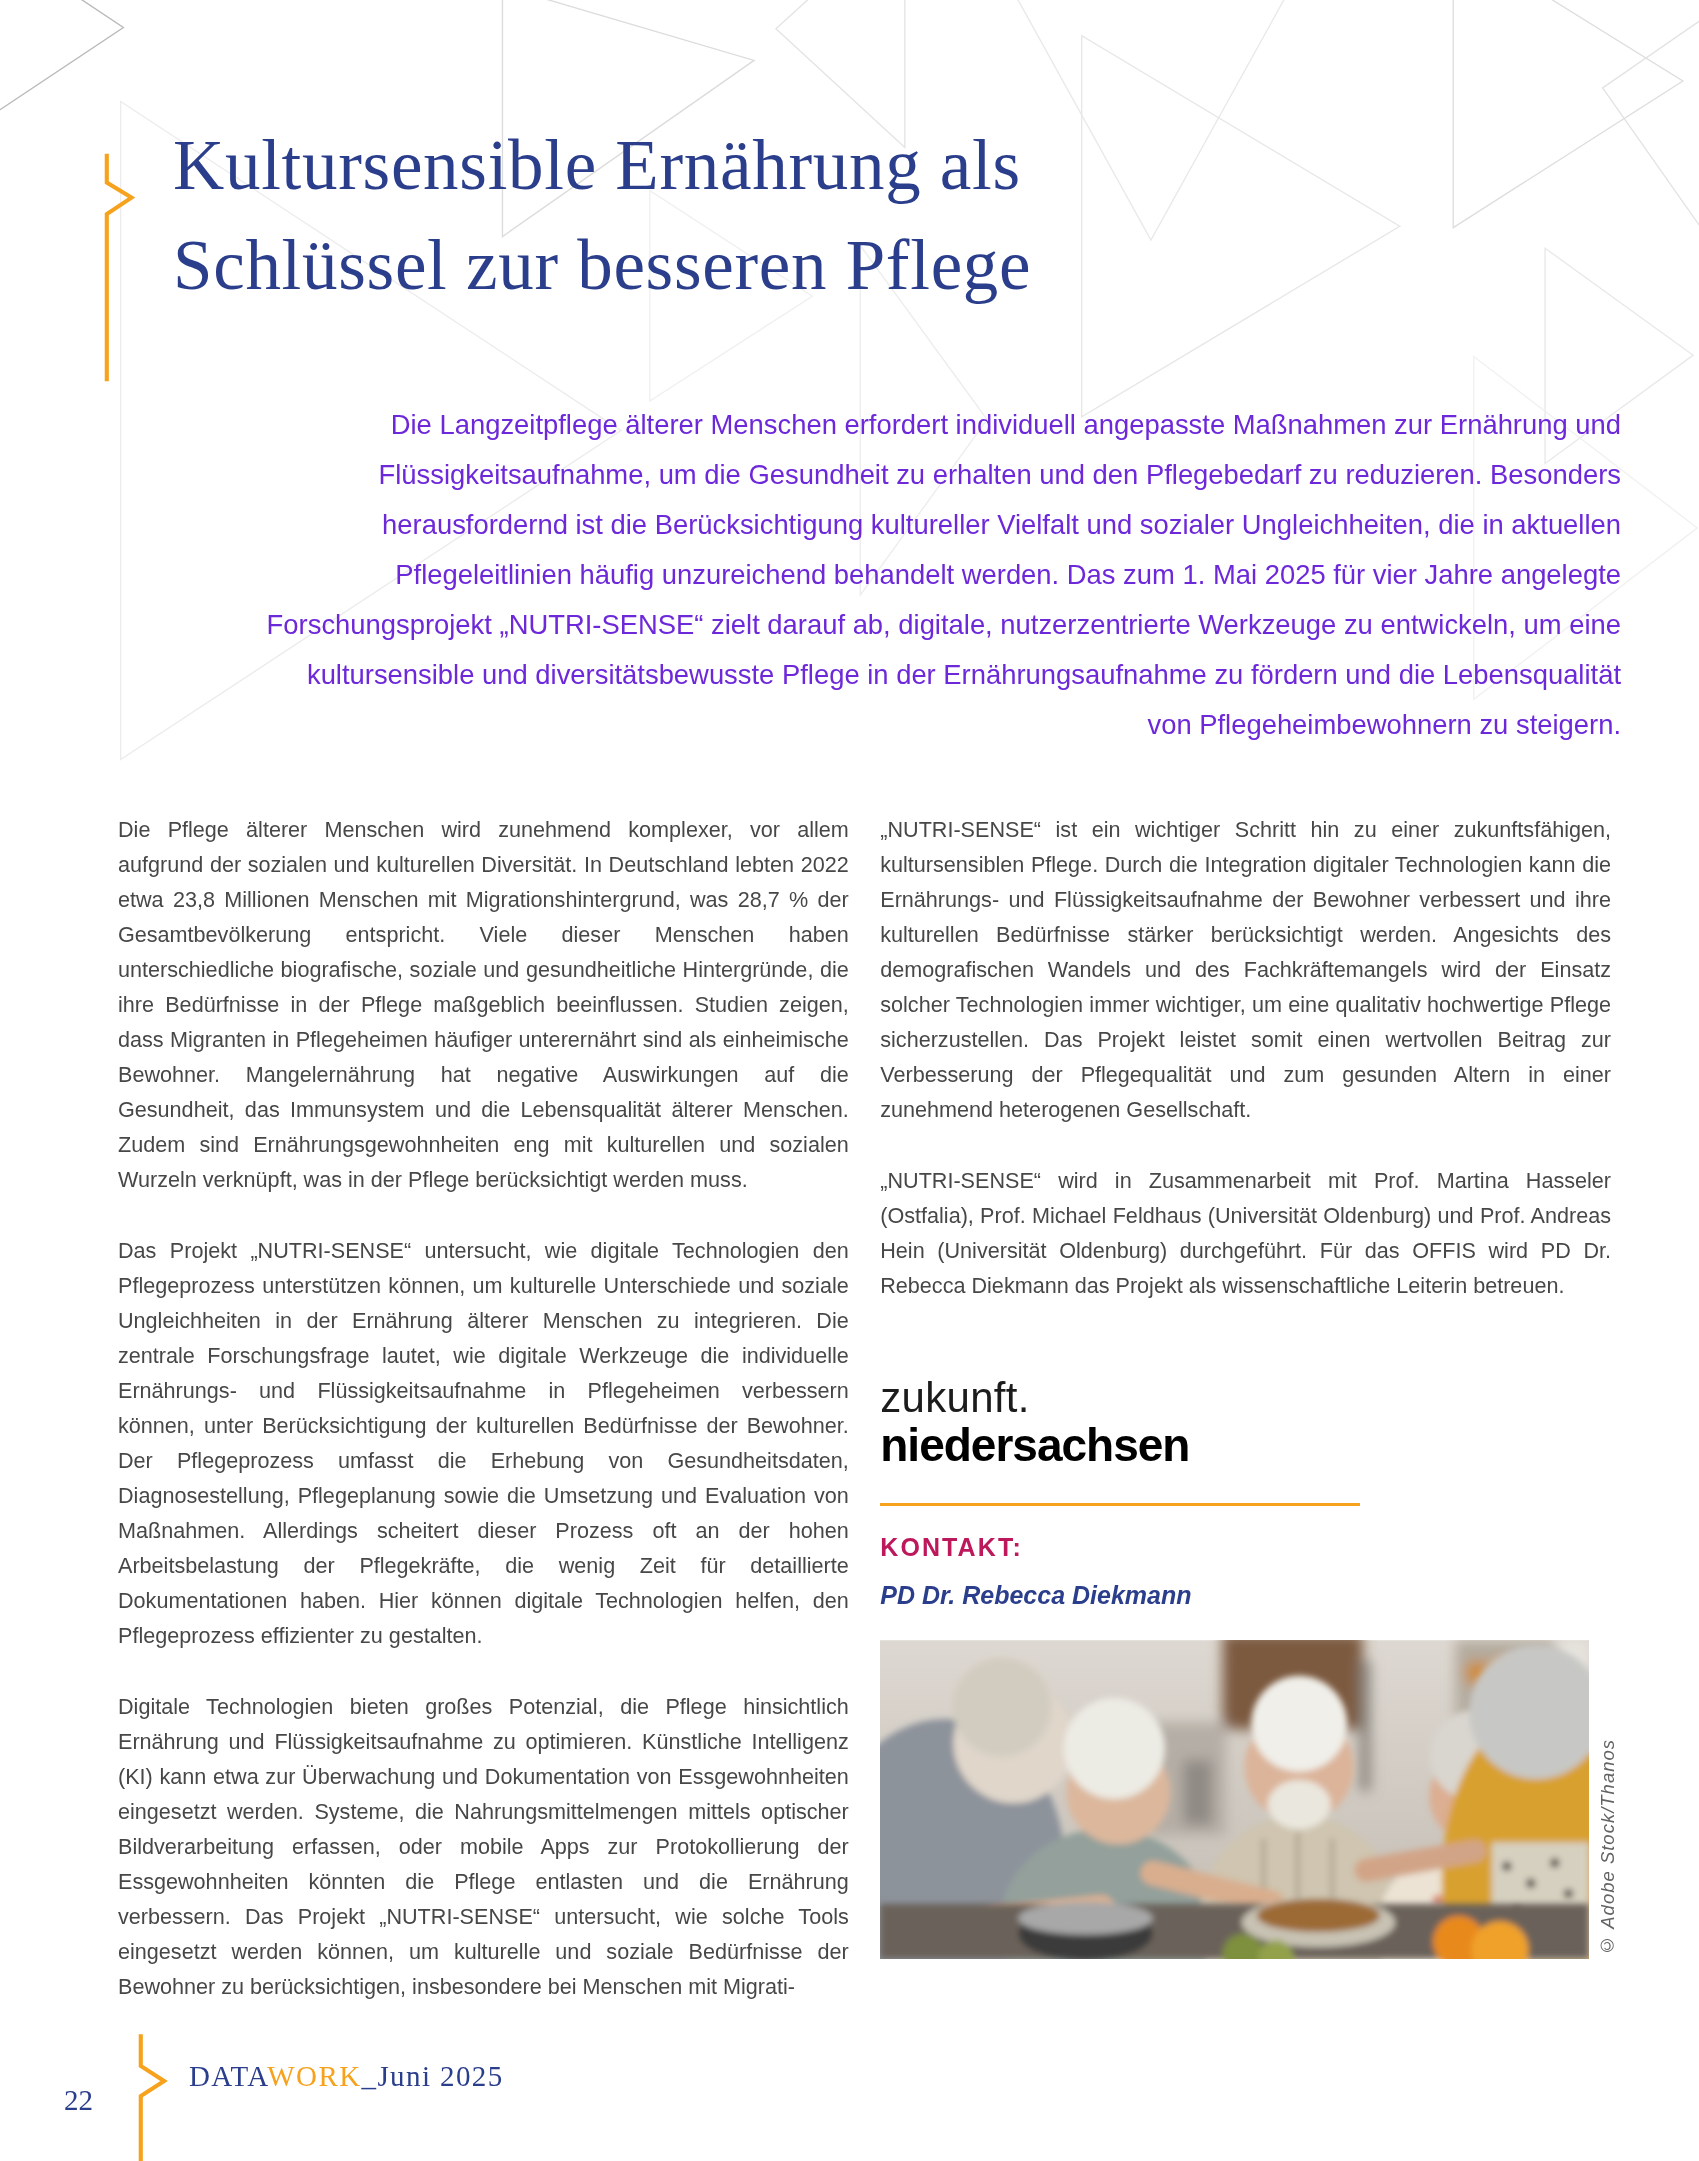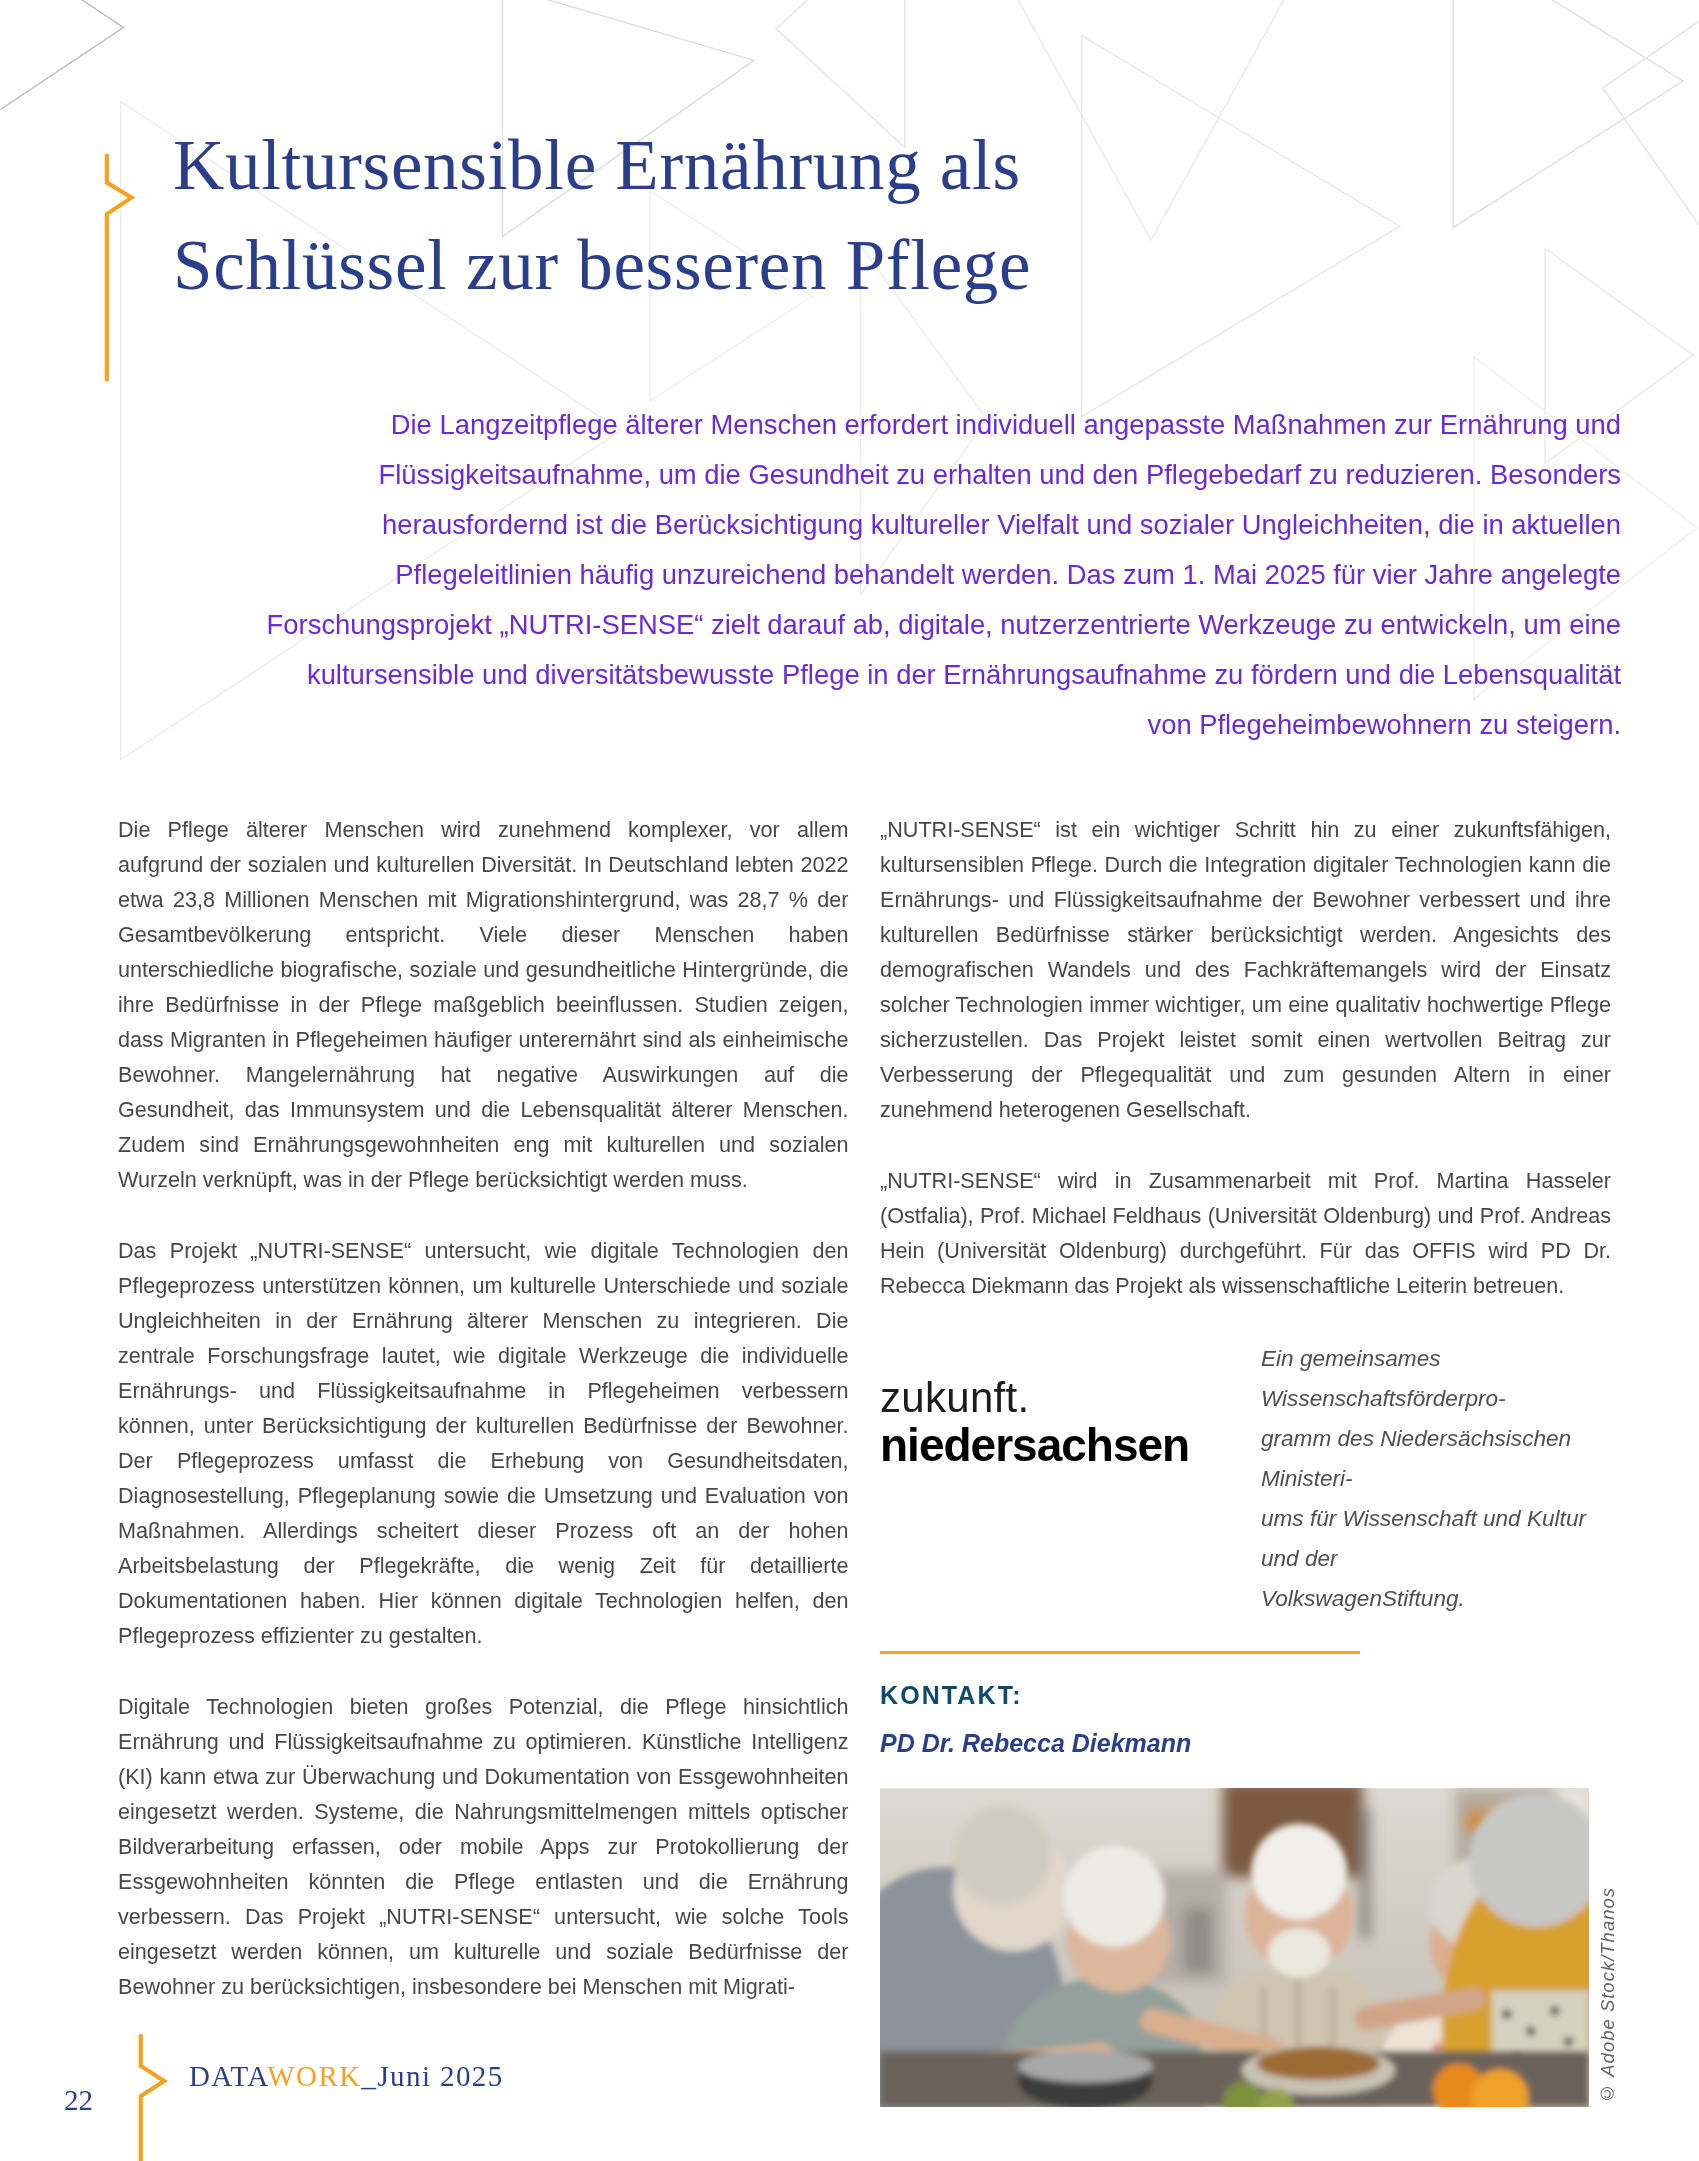--- a/index.html
+++ b/index.html
@@ -33,21 +33,21 @@
   .logo{width:382px;padding-top:38px;color:#0b0b0b;}
   .logo-top{display:block;font-size:42px;line-height:42px;font-weight:400;letter-spacing:0.3px;color:#1c1c1c;}
   .logo-bottom{display:block;font-size:46px;line-height:52px;font-weight:700;letter-spacing:-1px;color:#000;}
   .funding-note{
     margin:0;width:351px;font-style:italic;font-size:22.6px;line-height:40px;
     color:#4f4f4f;white-space:pre-line;
   }
   .divider{width:480px;height:3.4px;background:#F6A21D;margin-top:31.5px;}
   
   .contact{margin-top:27.4px;}
-  .contact-heading{font-size:25px;font-weight:700;letter-spacing:2.1px;color:#0c4a6e;}
+  .contact-heading{font-size:25px;font-weight:700;letter-spacing:2.1px;color:#be185d;}
   .contact-name{margin-top:19px;font-size:25px;font-style:italic;font-weight:700;color:#2B3E8C;}
   
   .photo-wrap{position:relative;margin-top:30px;width:709px;height:319px;}
   .photo-wrap svg{display:block;}
   .photo-credit{
     position:absolute;left:717px;bottom:2.7px;
     writing-mode:vertical-rl;transform:rotate(180deg);
     font-size:18.5px;font-style:italic;color:#636363;letter-spacing:1px;white-space:nowrap;
   }
   
@@ -96,24 +96,20 @@
 
     <div class="col">
       <p class="body-par">„NUTRI-SENSE“ ist ein wichtiger Schritt hin zu einer zukunftsfähigen, kultursensiblen Pflege. Durch die Integration digitaler Technologien kann die Ernährungs- und Flüssigkeitsaufnahme der Bewohner verbessert und ihre kulturellen Bedürfnisse stärker berücksichtigt werden. Angesichts des demografischen Wandels und des Fachkräftemangels wird der Einsatz solcher Technologien immer wichtiger, um eine qualitativ hochwertige Pflege sicherzustellen. Das Projekt leistet somit einen wertvollen Beitrag zur Verbesserung der Pflegequalität und zum gesunden Altern in einer zunehmend heterogenen Gesellschaft.</p>
       <p class="body-par">„NUTRI-SENSE“ wird in Zusammenarbeit mit Prof. Martina Hasseler (Ostfalia), Prof. Michael Feldhaus (Universität Oldenburg) und Prof. Andreas Hein (Universität Oldenburg) durchgeführt. Für das OFFIS wird PD Dr. Rebecca Diekmann das Projekt als wissenschaftliche Leiterin betreuen.</p>
 
       <div class="funding-row">
         <div class="logo">
           <span class="logo-top">zukunft.</span>
           <span class="logo-bottom">niedersachsen</span>
         </div>
-        <p class="funding-note">Ein gemeinsames Wissenschaftsförderpro-
-gramm des Niedersächsischen Ministeri-
-ums für Wissenschaft und Kultur und der
-VolkswagenStiftung.</p>
       </div>
 
       <div class="divider"></div>
 
       <div class="contact">
         <div class="contact-heading">KONTAKT:</div>
         <div class="contact-name">PD Dr. Rebecca Diekmann</div>
       </div>
 
       <div class="photo-wrap">

